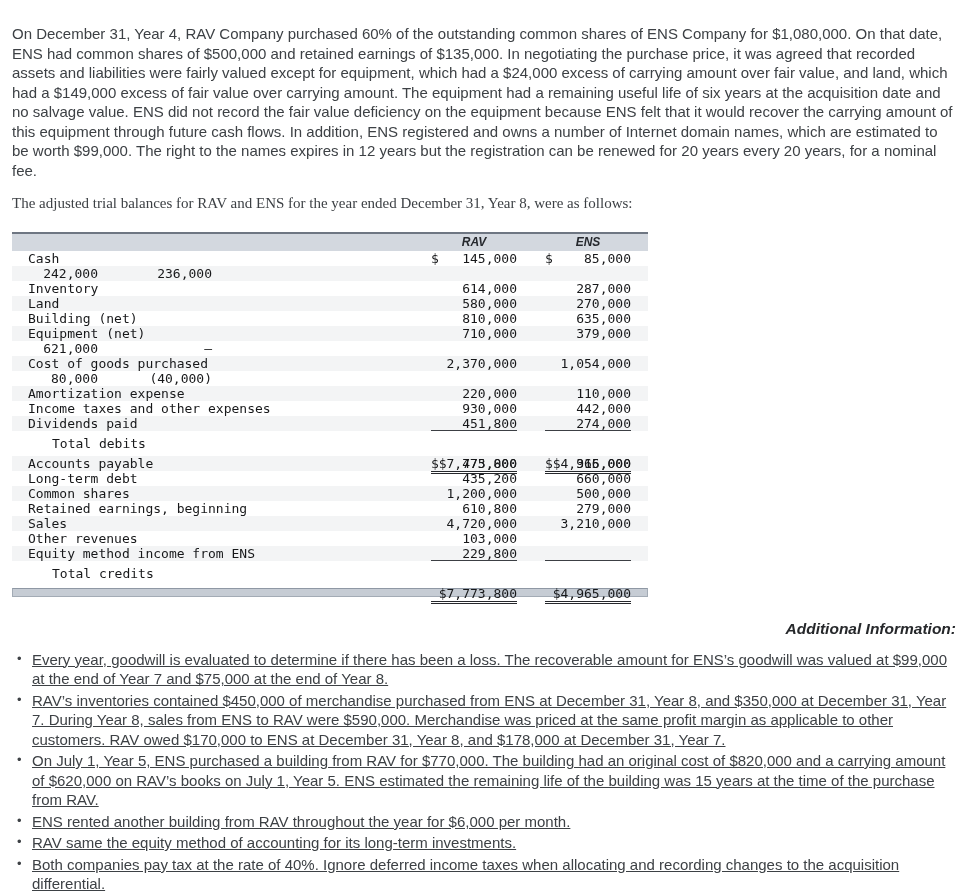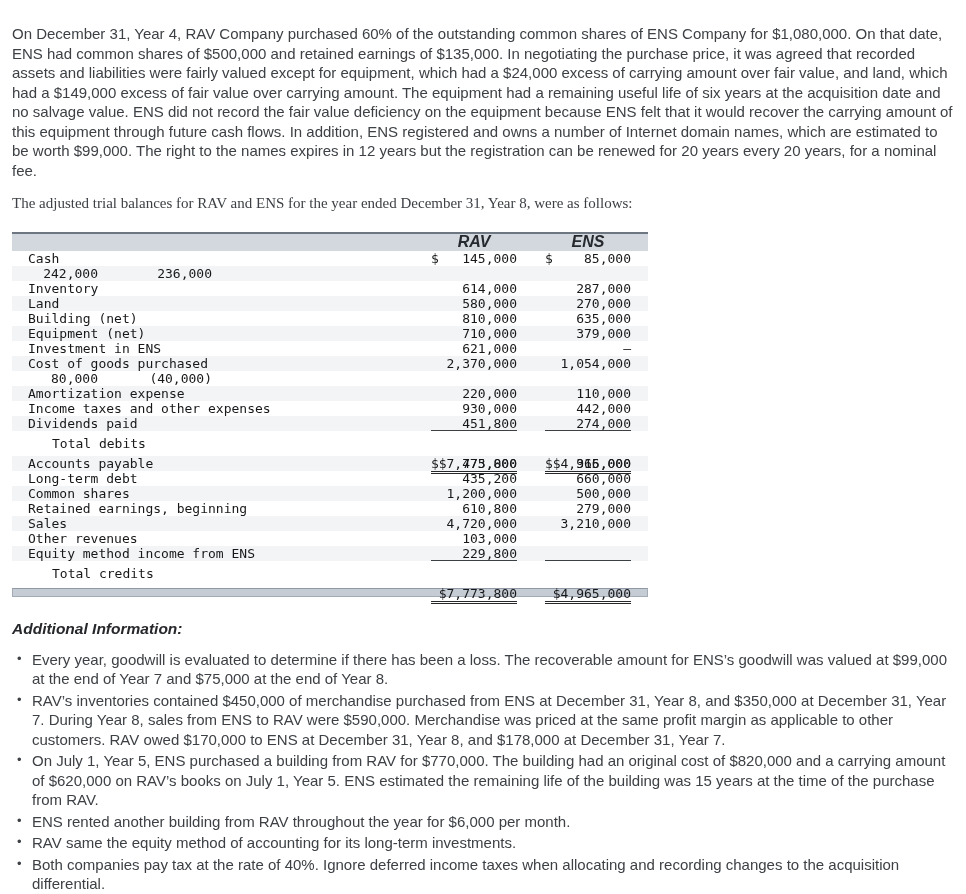--- a/index.html
+++ b/index.html
@@ -18,21 +18,21 @@
   .tbl{
     width:636px;
     font-family:"DejaVu Sans Mono",monospace;
     font-size:13px;color:#17181a;
   }
   .thead{
     display:flex;align-items:center;
     background:#d3d8df;border-top:2px solid #6e7682;
     height:17px;
     font-family:"Liberation Sans",sans-serif;
-    font-style:italic;font-weight:bold;font-size:16px;color:#26292e;
+    font-style:italic;font-weight:bold;font-size:12px;color:#26292e;
   }
   .lbl{flex:1;padding-left:16px;overflow:hidden;white-space:nowrap;}
   .num{width:86px;text-align:right;position:relative;}
   .gap{width:28px;}
   .pad{width:17px;}
   .hdr{text-align:center;}
 
   .trow{display:flex;line-height:15px;height:15px;}
   .trow:nth-child(even){background:#f3f4f5;}
   .trow .dollar{position:absolute;left:0;top:0;}
@@ -41,26 +41,26 @@
   .trow.total .lbl{padding-left:40px;}
   .trow.total .num{border-bottom:3px double #26282c;height:15px;margin-top:20px;}
 
   .hbar{
     width:634px;height:7px;margin-top:7px;
     background:#c6ccd4;border:1px solid #a3abb5;border-top-color:#8f98a4;
   }
 
   .addl-heading{
     margin:23px 0 12px 0;
-    font-weight:bold;font-style:italic;font-size:15.5px;color:#26282b;
+    font-weight:bold;font-style:italic;font-size:15.5px;color:#26282b;text-align:right;
   }
 
   ul.bullets{margin:6px 0 0 0;padding:0;list-style:none;width:948px;}
   ul.bullets li{
-    position:relative;padding-left:20px;line-height:19.5px;margin:0 0 2px 0;
+    position:relative;padding-left:20px;line-height:19.5px;margin:0 0 2px 0;text-decoration:underline;
   }
   ul.bullets li::before{
     content:"\2022";
     position:absolute;left:5px;top:-1px;font-size:13px;color:#3d4145;
   }
 </style>
 </head>
 <body>
 
 <div class="page">
@@ -113,21 +113,20 @@
           <div class="pad"></div>
         </div>
         <div class="trow">
           <div class="lbl">Equipment (net)</div>
           <div class="num">710,000</div>
           <div class="gap"></div>
           <div class="num">379,000</div>
           <div class="pad"></div>
         </div>
         <div class="trow">
-          <div class="lbl">Investment in ENS</div>
           <div class="num">621,000</div>
           <div class="gap"></div>
           <div class="num">—</div>
           <div class="pad"></div>
         </div>
         <div class="trow">
           <div class="lbl">Cost of goods purchased</div>
           <div class="num">2,370,000</div>
           <div class="gap"></div>
           <div class="num">1,054,000</div>

